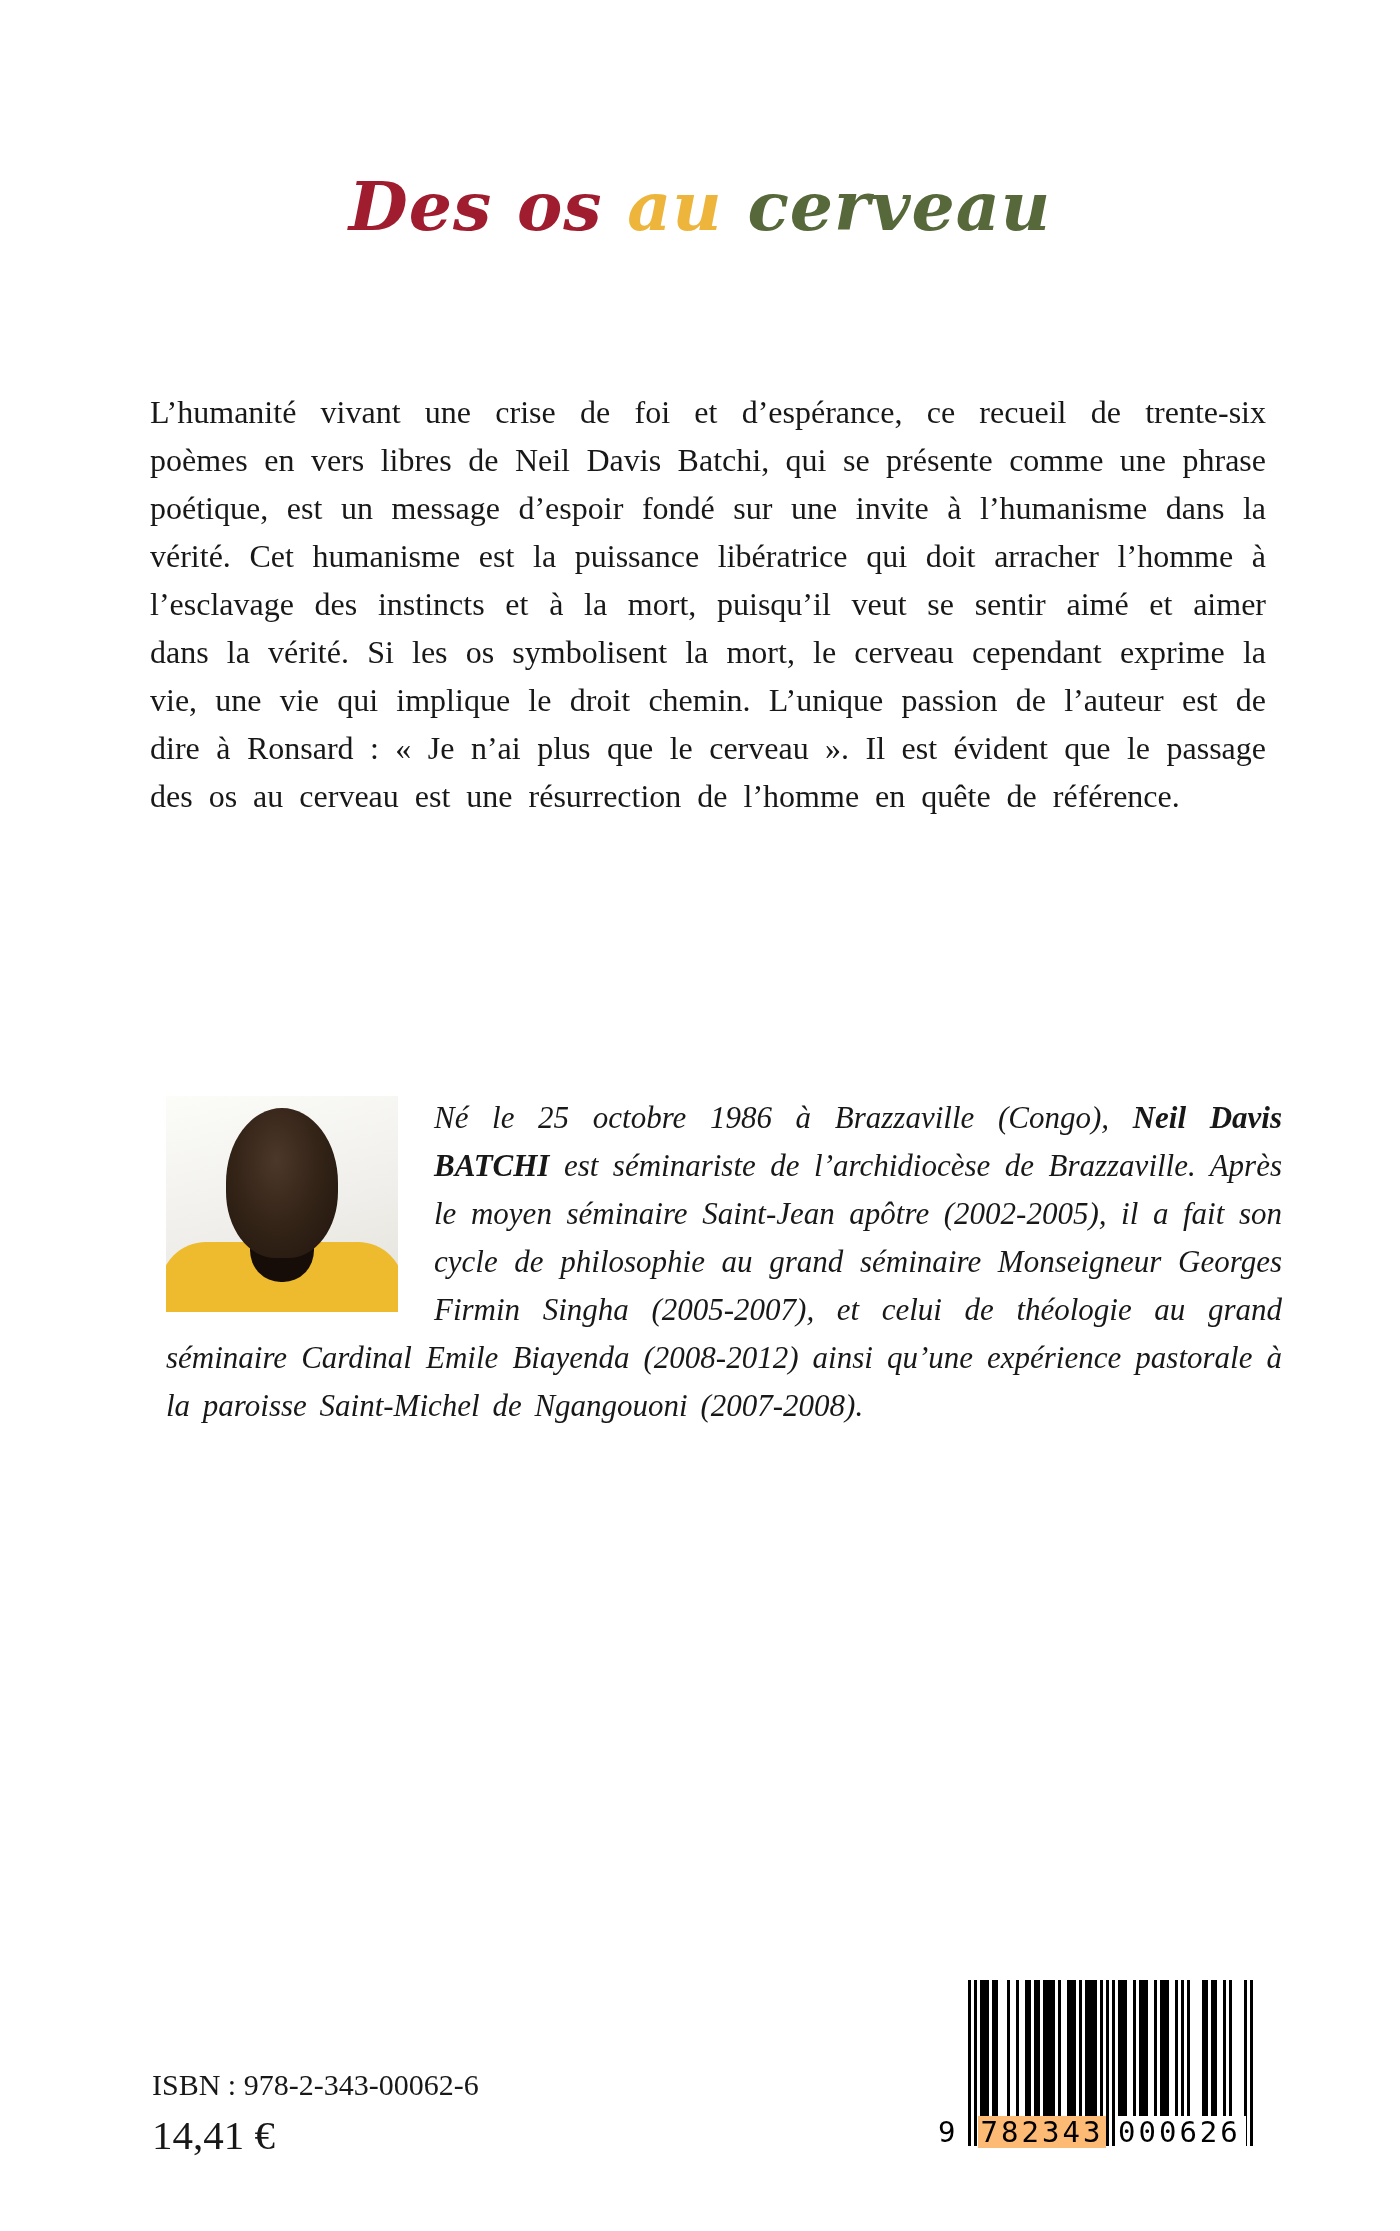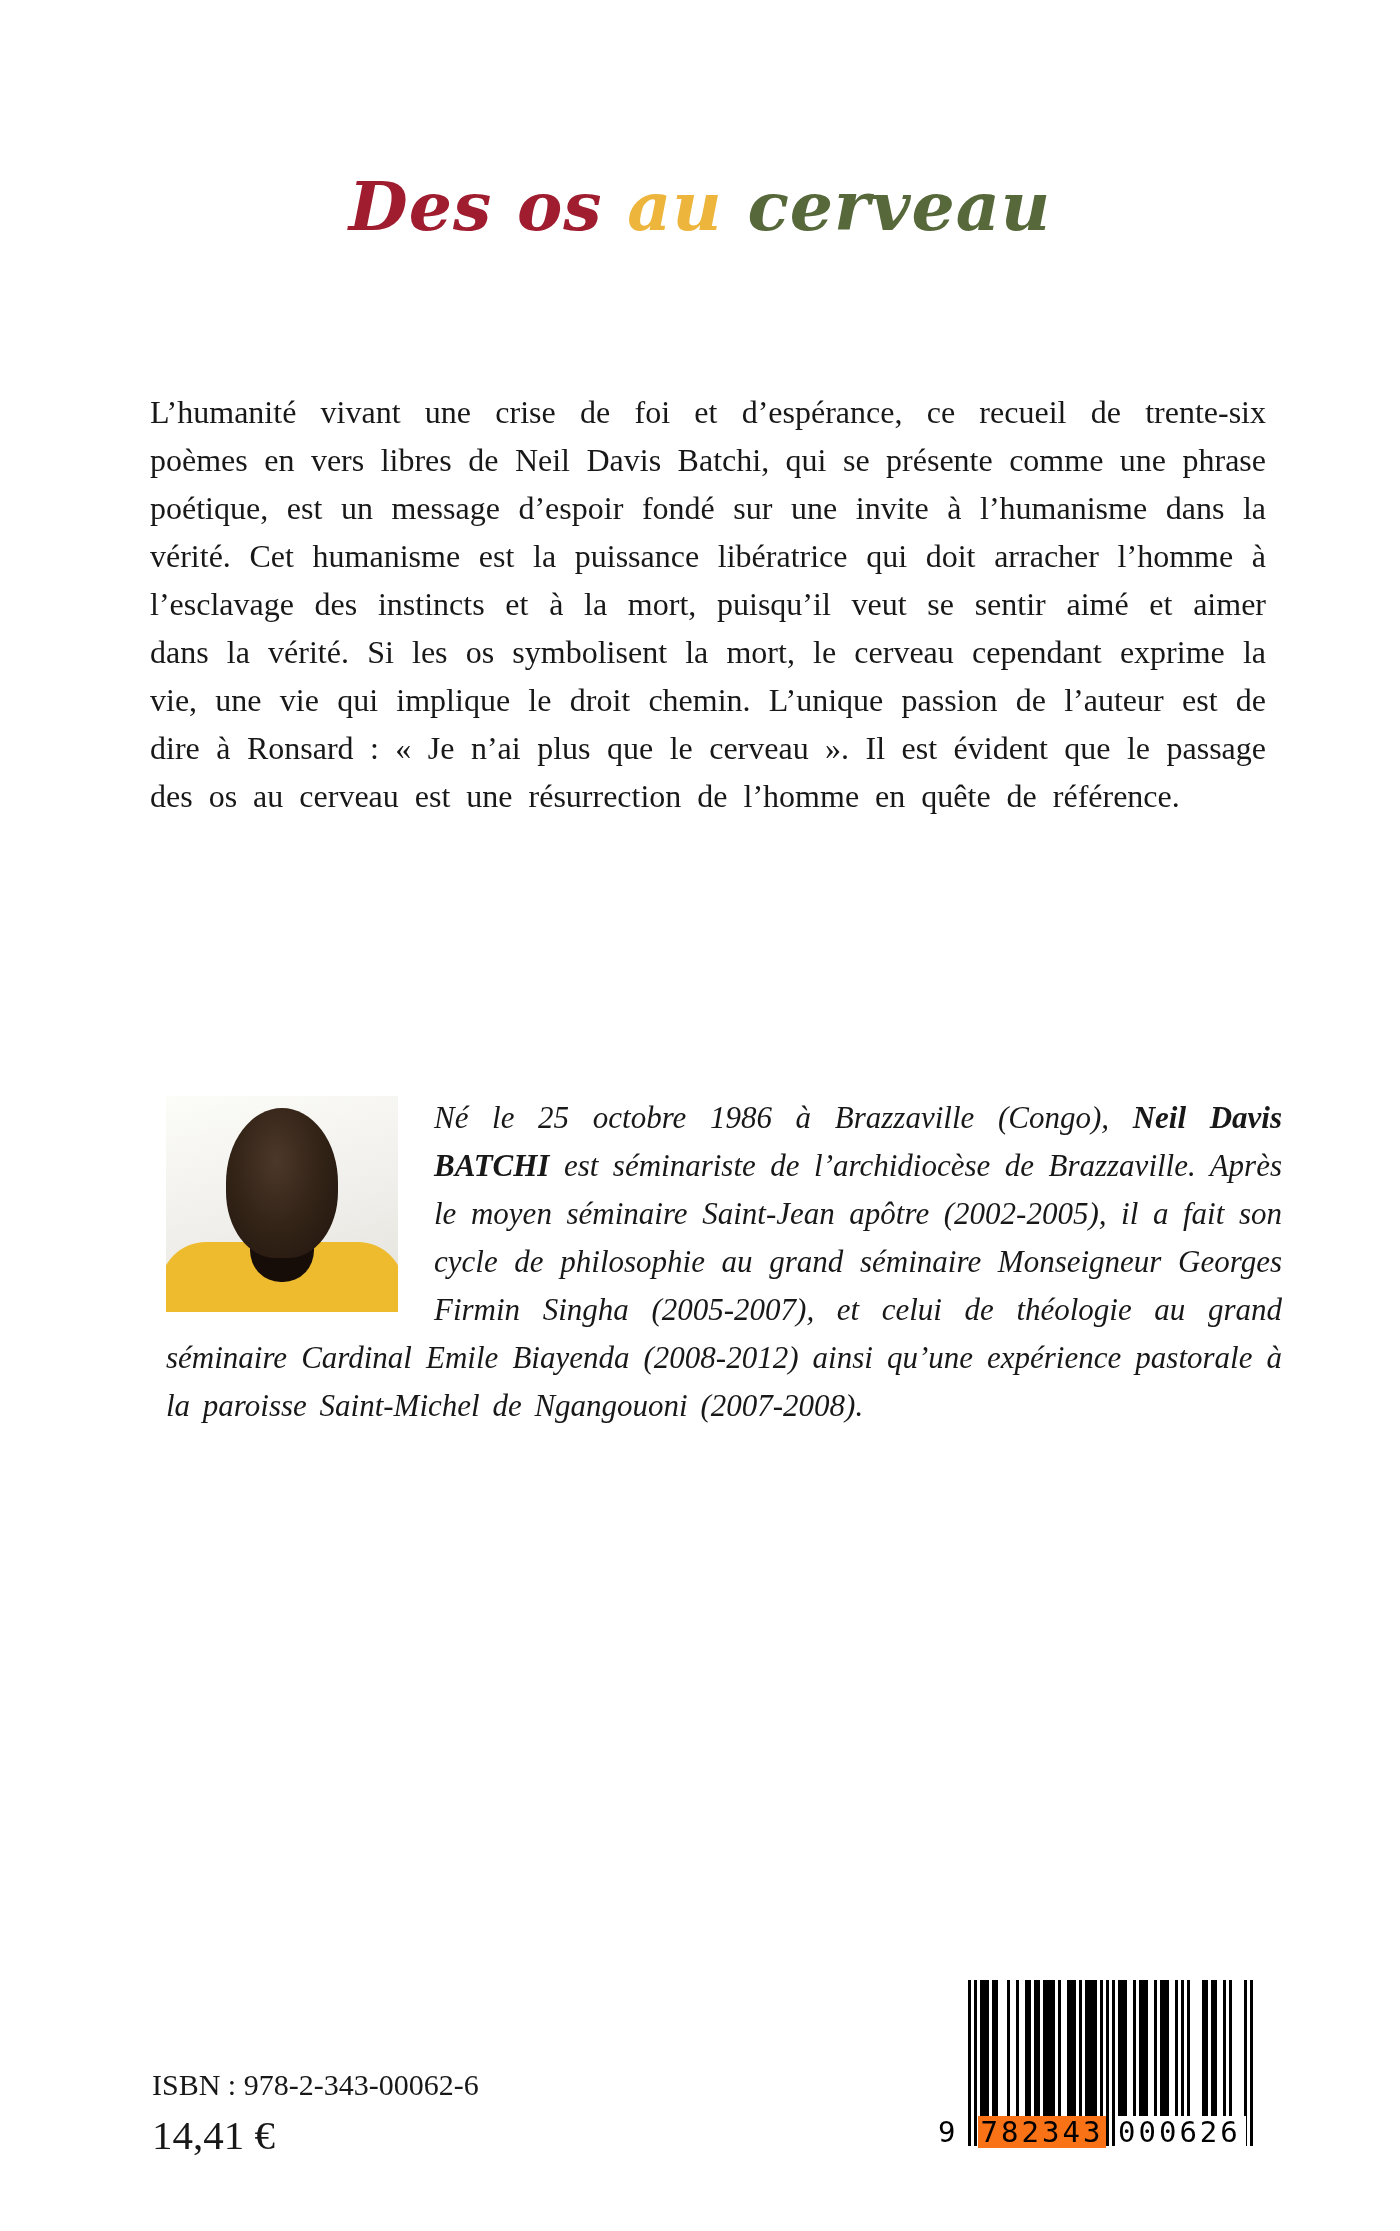--- a/index.html
+++ b/index.html
@@ -73,21 +73,21 @@
   }
   .bc-m{flex:0 0 3px;width:3px;}
   .bc-m.on{background:#000;}
   .bc-digits{
     position:absolute;top:136px;
     font-family:"DejaVu Sans Mono", monospace;
     font-size:29px;line-height:32px;color:#000;
     letter-spacing:3px;white-space:nowrap;
   }
   .bc-lead{left:-30px;}
-  .bc-left{left:10px;width:128px;text-align:center;background:#f97316;}
+  .bc-left{left:10px;width:128px;text-align:center;background:#fdba74;}
   .bc-right{left:150px;width:128px;text-align:left;background:#fff;}
   .isbn{
     position:absolute;left:152px;top:2068px;
     font-size:30px;line-height:34px;
   }
   .price{
     position:absolute;left:152px;top:2112px;
     font-size:41px;line-height:46px;
   }
 </style>

